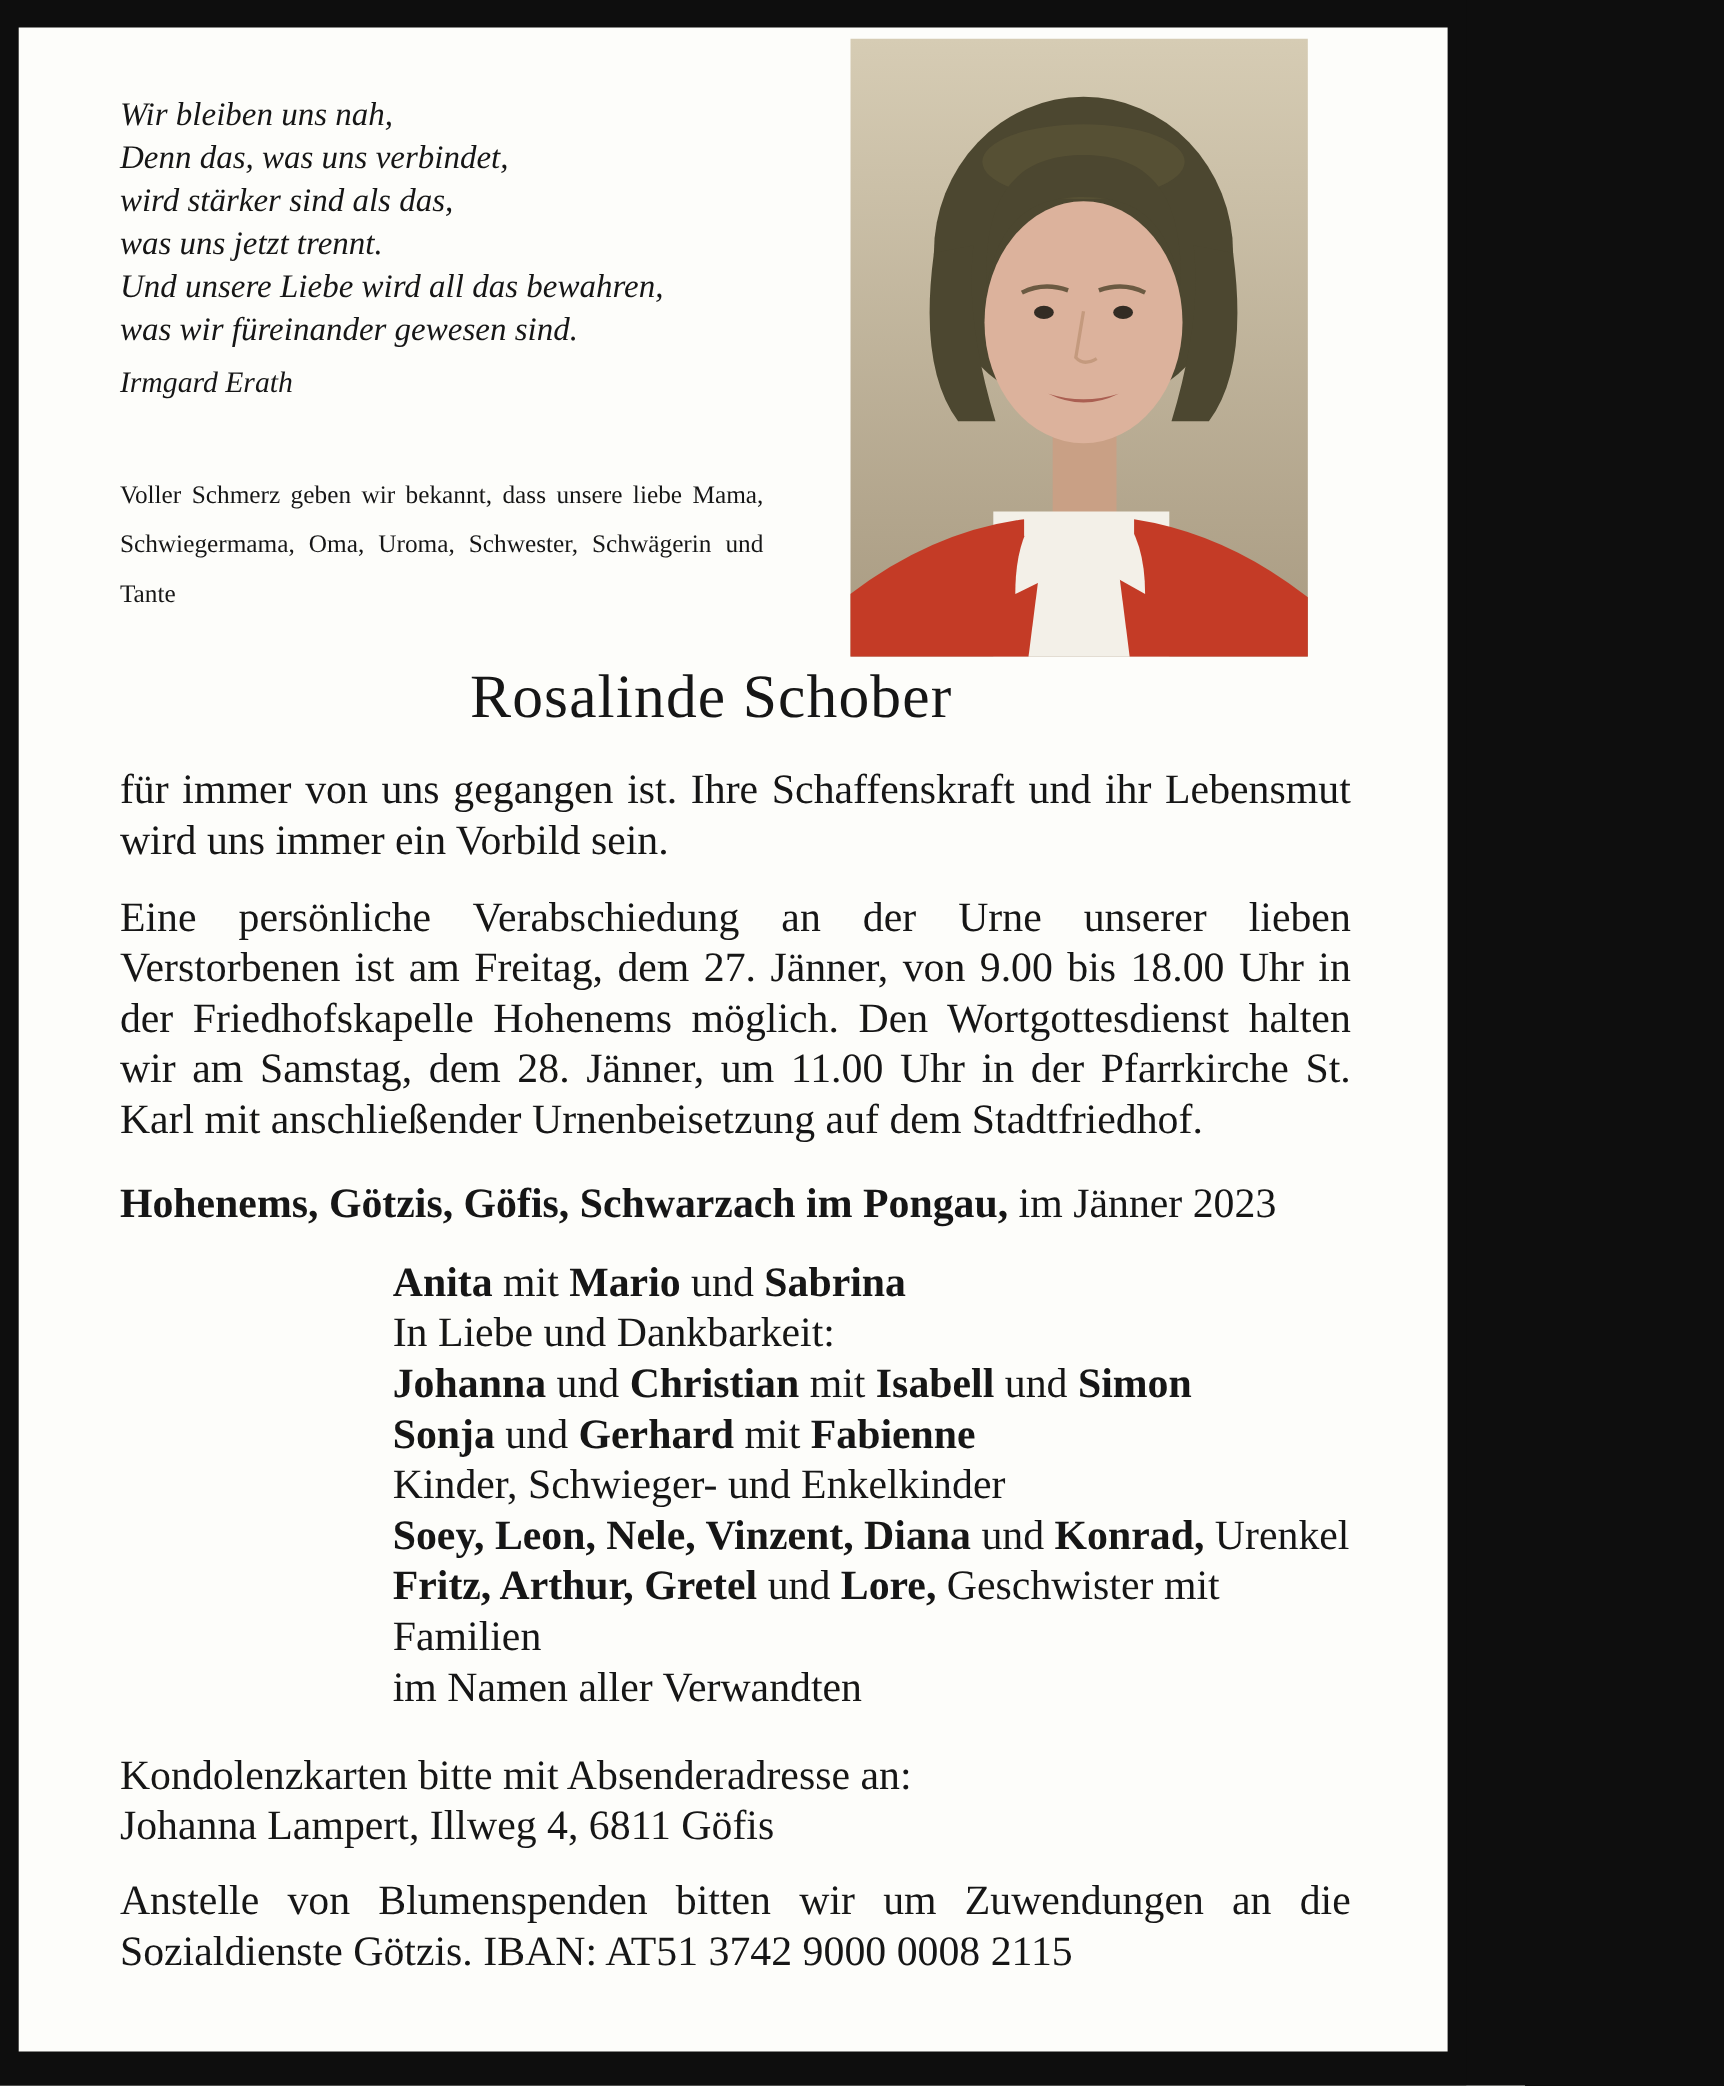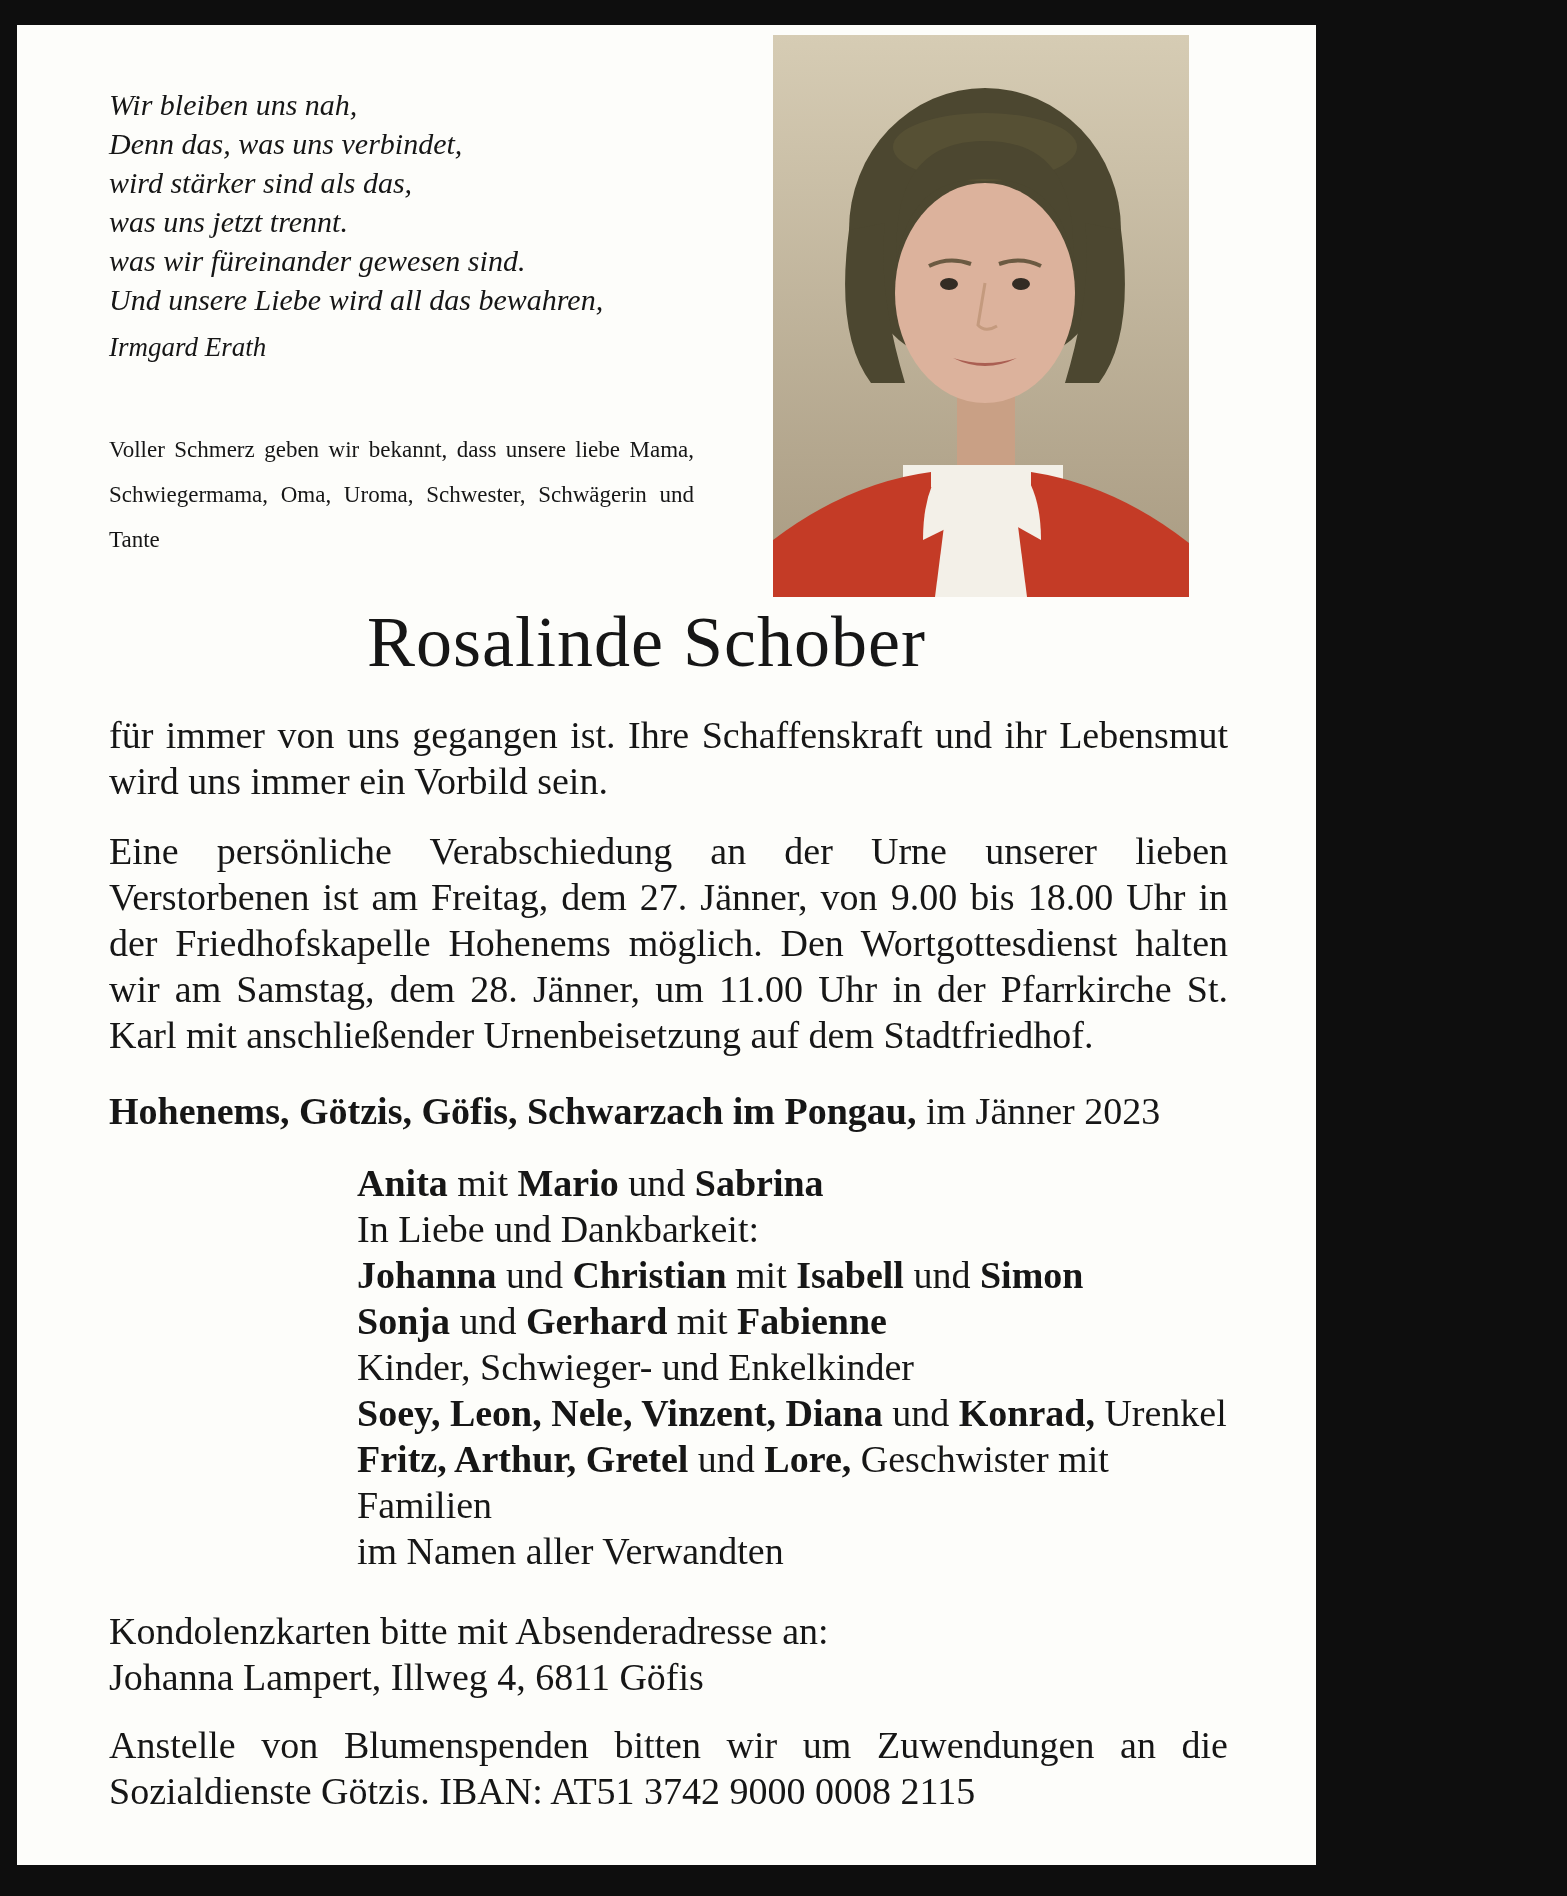--- a/index.html
+++ b/index.html
@@ -37,21 +37,21 @@
   }
   .photo-wrap {
     margin-left: 52px;
     margin-top: 4px;
     width: 416px;
     height: 562px;
     flex: none;
   }
   .photo-wrap svg { display: block; width: 100%; height: 100%; }
   .name-block { width: 1075px; text-align: center; margin-top: 8px; }
-  .name { font-size: 72px; font-weight: 400; line-height: 1.04; letter-spacing: 1px; }
+  .name { font-size: 56px; font-weight: 400; line-height: 1.04; letter-spacing: 1px; }
   .dates { margin-top: 10px; font-size: 37px; font-weight: 700; }
   .dates .sym-star { font-size: 32px; vertical-align: 4px; font-weight: 700; }
   .dates .sym-dagger { font-size: 27px; vertical-align: 11px; font-weight: 700; }
   .para { font-size: 38px; line-height: 46px; text-align: justify; }
   .para-farewell { margin-top: 32px; }
   .para-ceremony { margin-top: 24px; }
   .places { margin-top: 30px; font-size: 38px; line-height: 46px; }
   .places .bold { font-weight: 700; }
   .family { margin-left: 248px; margin-top: 26px; font-size: 38px; line-height: 46px; }
   .family-line .seg-bold { font-weight: 700; }
@@ -64,22 +64,22 @@
 <div class="frame">
   <div class="page">
 
     <div class="top-row">
       <div class="left-col">
         <div class="poem">
           <div class="poem-line">Wir bleiben uns nah,</div>
           <div class="poem-line">Denn das, was uns verbindet,</div>
           <div class="poem-line">wird stärker sind als das,</div>
           <div class="poem-line">was uns jetzt trennt.</div>
+          <div class="poem-line">Und unsere Liebe wird all das bewahren,</div>
           <div class="poem-line">was wir füreinander gewesen sind.</div>
-          <div class="poem-line">Und unsere Liebe wird all das bewahren,</div>
           <div class="poem-author">Irmgard Erath</div>
         </div>
         <p class="intro">Voller Schmerz geben wir bekannt, dass unsere liebe Mama, Schwiegermama, Oma, Uroma, Schwester, Schwägerin und Tante</p>
       </div>
 
       <div class="photo-wrap">
         <svg viewBox="0 0 416 562" preserveAspectRatio="none">
           <defs>
             <linearGradient id="bgGrad" x1="0" y1="0" x2="0" y2="1">
               <stop offset="0" stop-color="#d6ccb4"></stop>

